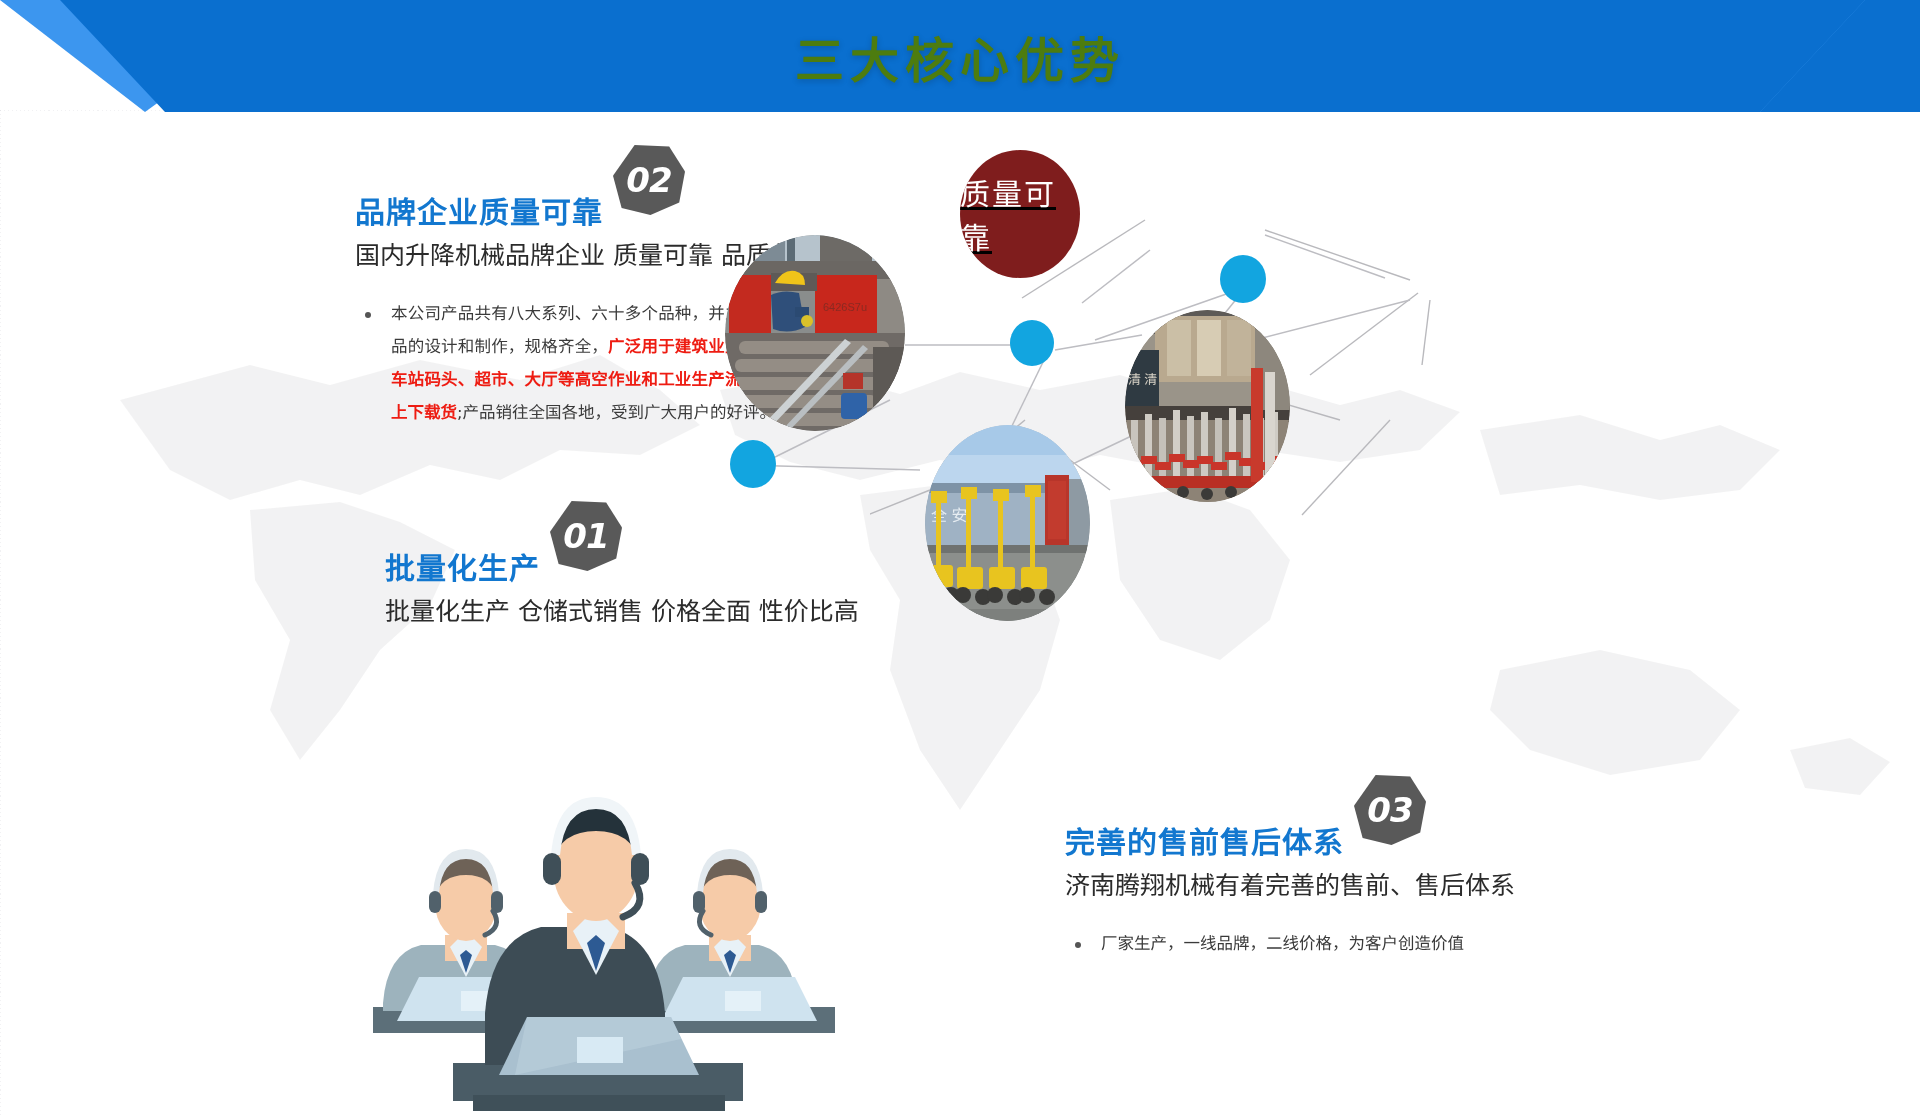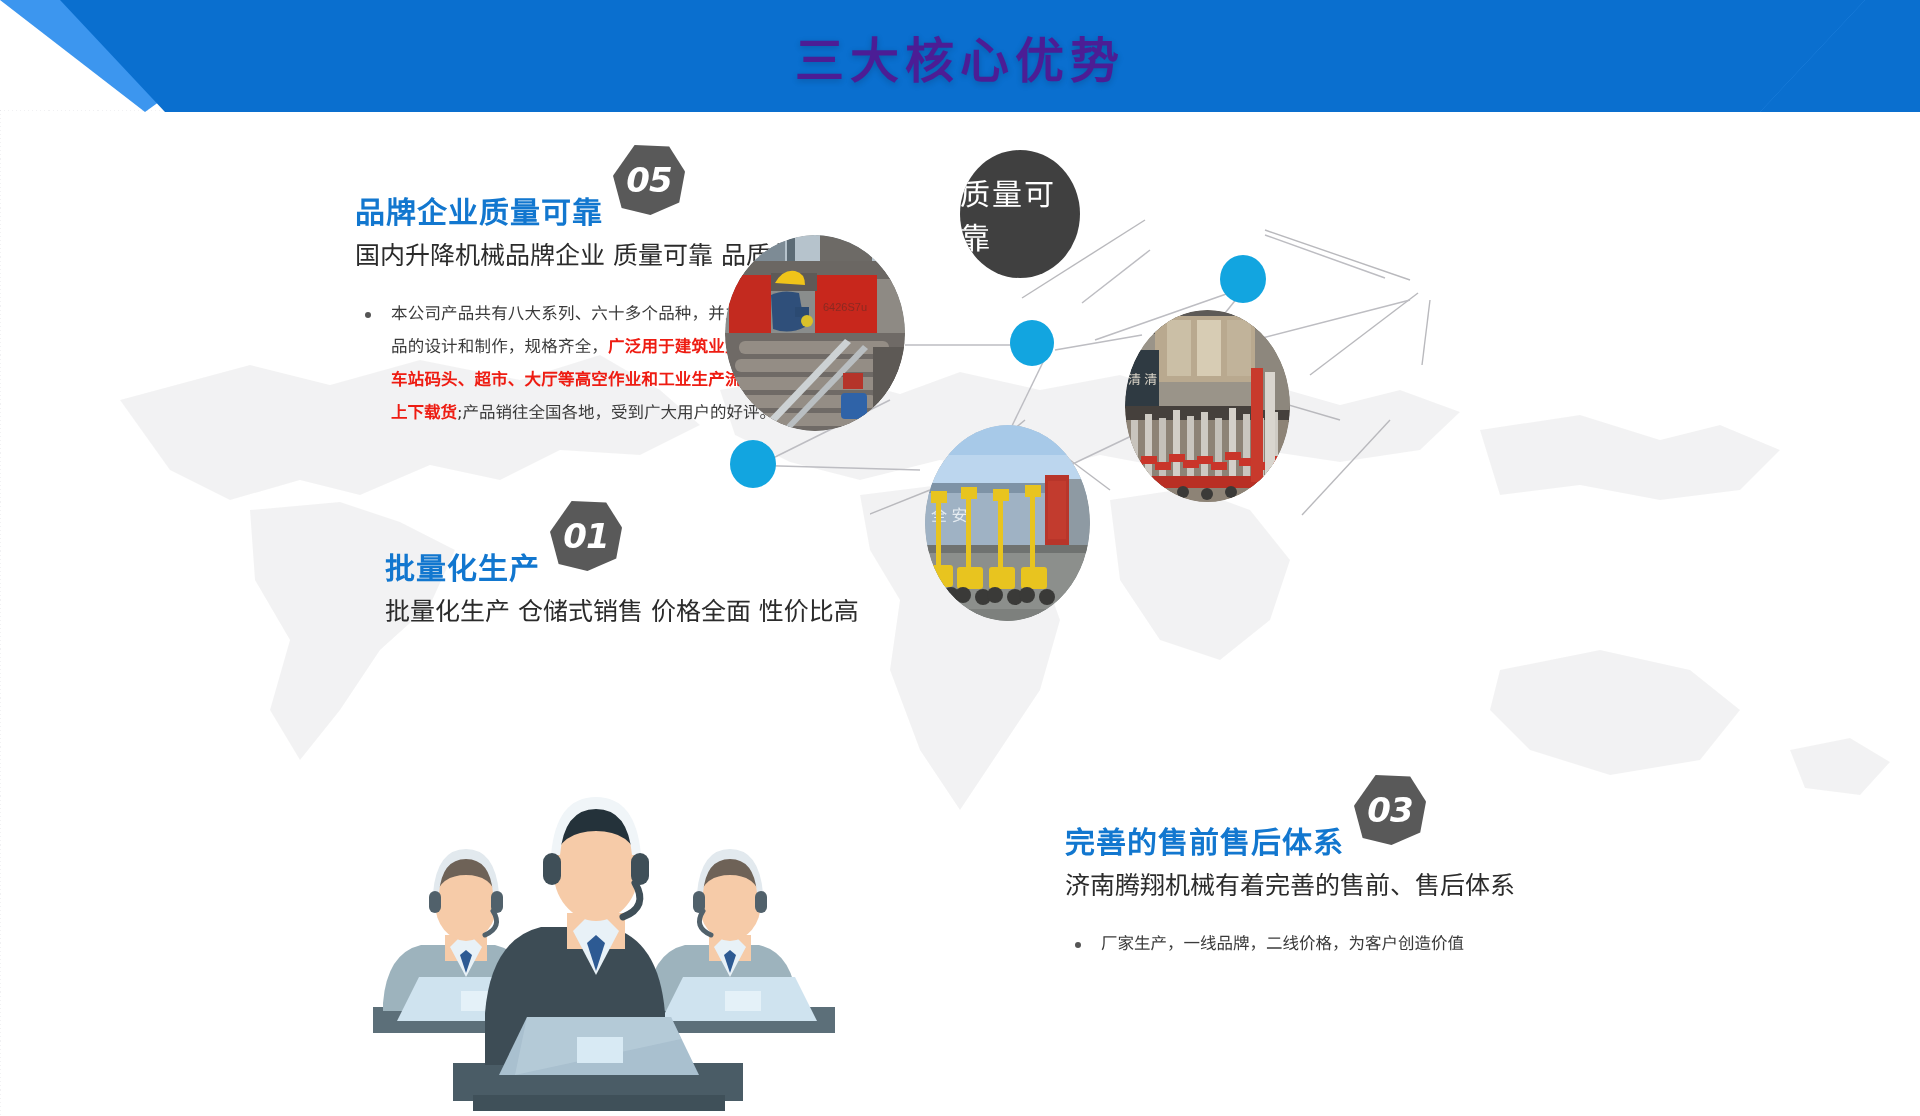--- a/index.html
+++ b/index.html
@@ -28,21 +28,21 @@
   .bg-map{
     position:absolute;left:0;top:150px;width:1920px;height:800px;
     opacity:.55;pointer-events:none;
   }
 
   
   .banner{position:absolute;left:0;top:0;width:1920px;height:112px;}
   .banner-title{
     position:absolute;left:0;top:0;width:1920px;height:112px;
     display:flex;align-items:center;justify-content:center;
-    color:#4c1d95;font-size:49px;font-weight:bold;letter-spacing:6px;
+    color:#4d7c0f;font-size:49px;font-weight:bold;letter-spacing:6px;
     text-shadow:0 2px 6px rgba(0,0,0,.18);
     font-family:"DejaVu Sans","Liberation Sans",sans-serif;
   }
 
   
   .feature{position:absolute;}
   .feat-head{position:relative;display:flex;align-items:flex-end;}
   .feat-title{
     font-size:30px;font-weight:bold;color:#1277cf;
     letter-spacing:1px;line-height:1.1;white-space:nowrap;
@@ -79,21 +79,21 @@
   }
   .hl{color:#ee1c12;font-weight:bold;}
   .hl-n{color:#3a3a3a;font-weight:normal;}
 
   
   .net{position:absolute;left:870px;top:130px;width:1050px;height:560px;}
   .net svg{position:absolute;left:0;top:0;}
   .node{position:absolute;border-radius:50%;overflow:hidden;}
   .node.dot{background:#12a5e0;}
   .node.main{
-    background:#404040;display:flex;align-items:center;justify-content:center;
+    background:#7f1d1d;display:flex;align-items:center;justify-content:center;text-decoration:underline;
   }
   .node.main span{
     color:#fff;font-size:30px;letter-spacing:2px;
     font-family:"DejaVu Sans","Liberation Sans",sans-serif;
   }
   .photo{position:absolute;border-radius:50%;overflow:hidden;}
   .photo svg{display:block;}
 
   
   .callcenter{position:absolute;left:355px;top:795px;width:480px;height:320px;}
@@ -131,21 +131,21 @@
       <polygon points="60,0 0,0 165,112 100,112" fill="#0a6fcf" opacity="0"></polygon>
     </svg>
     <div class="banner-title">三大核心优势</div>
   </div>
 
   <div class="feature" style="left:355px; top:145px; width:520px;">
     <div class="feat-head">
       <div class="feat-title">品牌企业质量可靠</div>
       <div class="badge">
         <div class="hept"></div>
-        <div class="num">05</div>
+        <div class="num">02</div>
       </div>
     </div>
     <div class="feat-sub">国内升降机械品牌企业 质量可靠 品质保证</div>
     <div class="feat-body">
         <div class="bullet"><span class="hl-n">本公司产品共有八大系列、六十多个品种，并主要承接各种非标产品的设计和制作，规格齐全，</span><span class="hl">广泛用于建筑业室内外装修、车间、车站码头、超市、大厅等高空作业和工业生产流水线及各楼层间的上下载货</span><span class="hl-n">;产品销往全国各地，受到广大用户的好评。</span></div>
       </div>
   </div>
 
   <div class="feature" style="left:385px; top:501px; width:495px;">
     <div class="feat-head">

